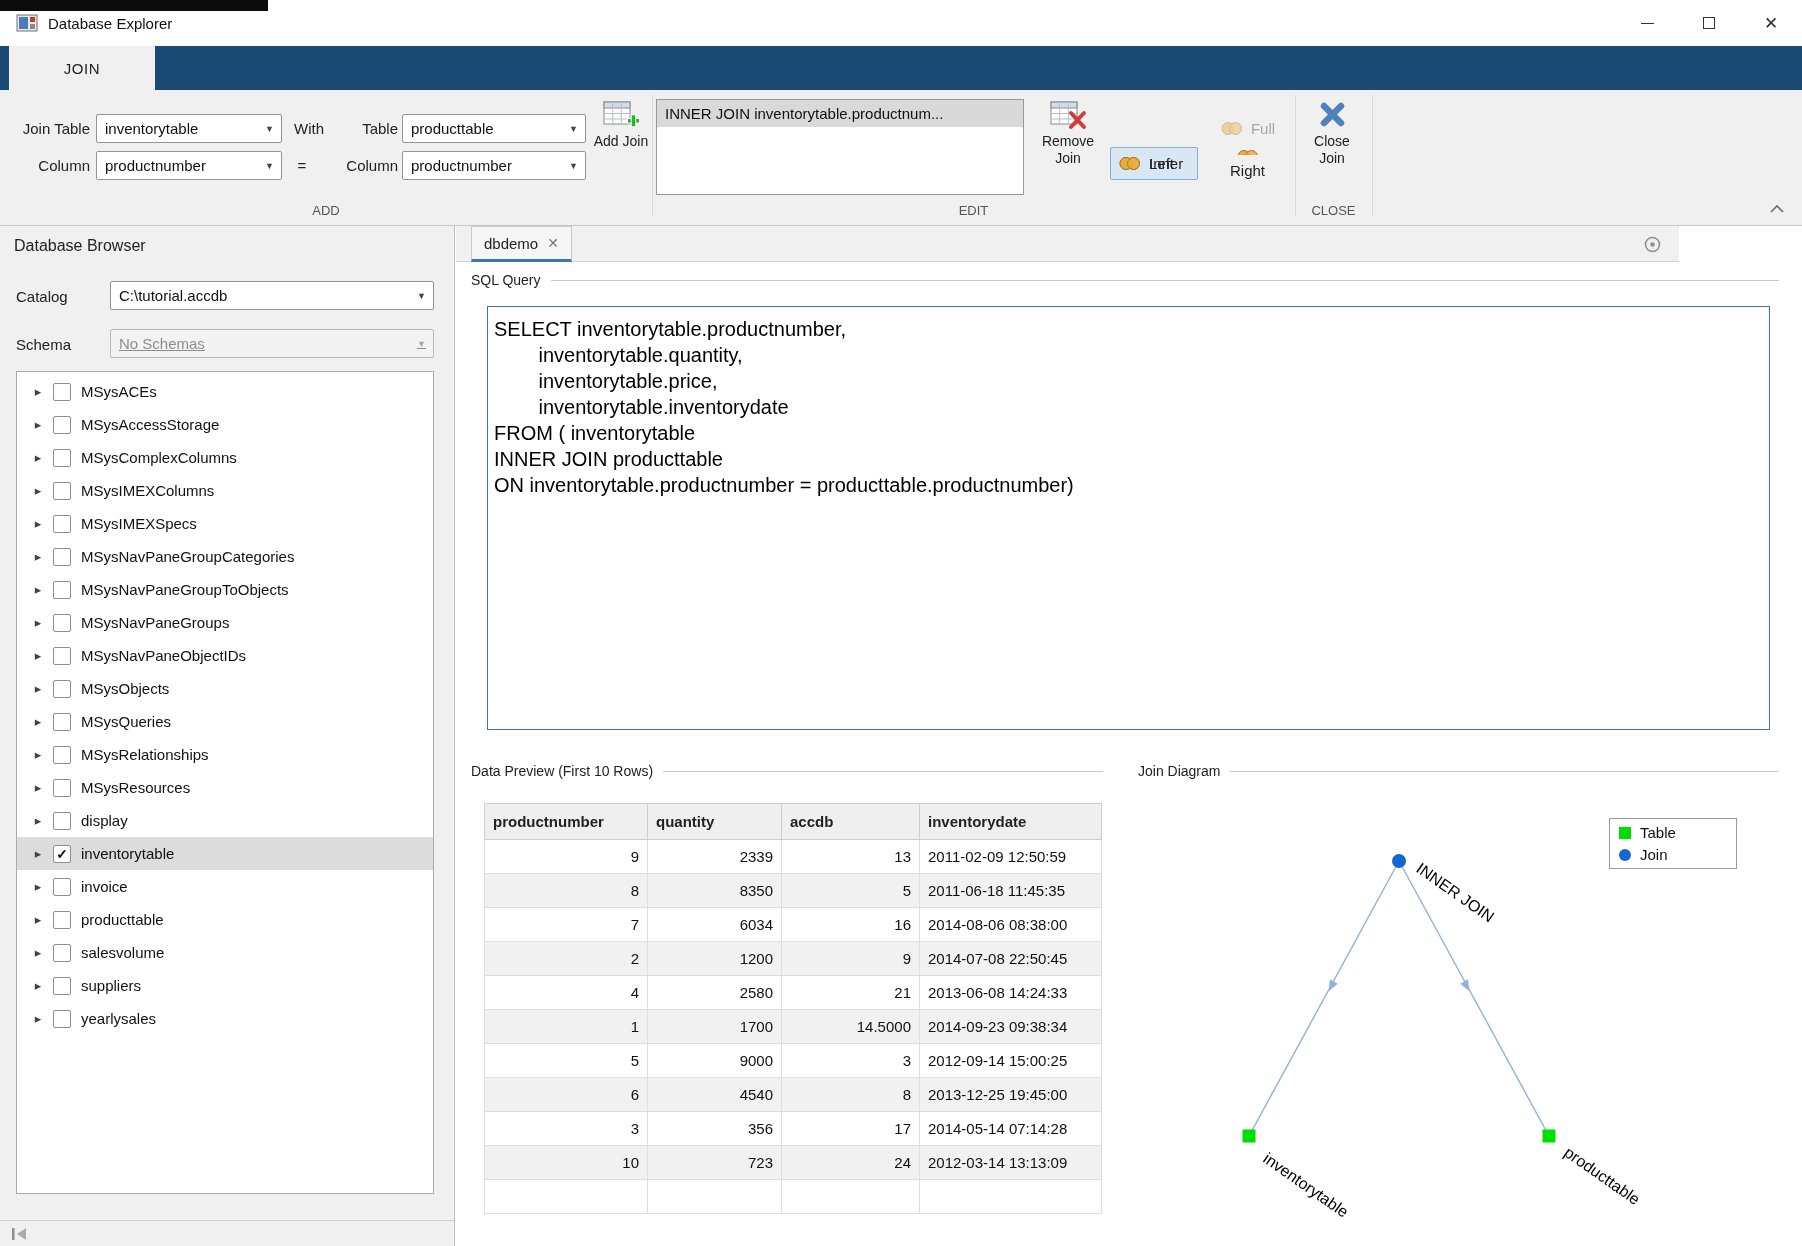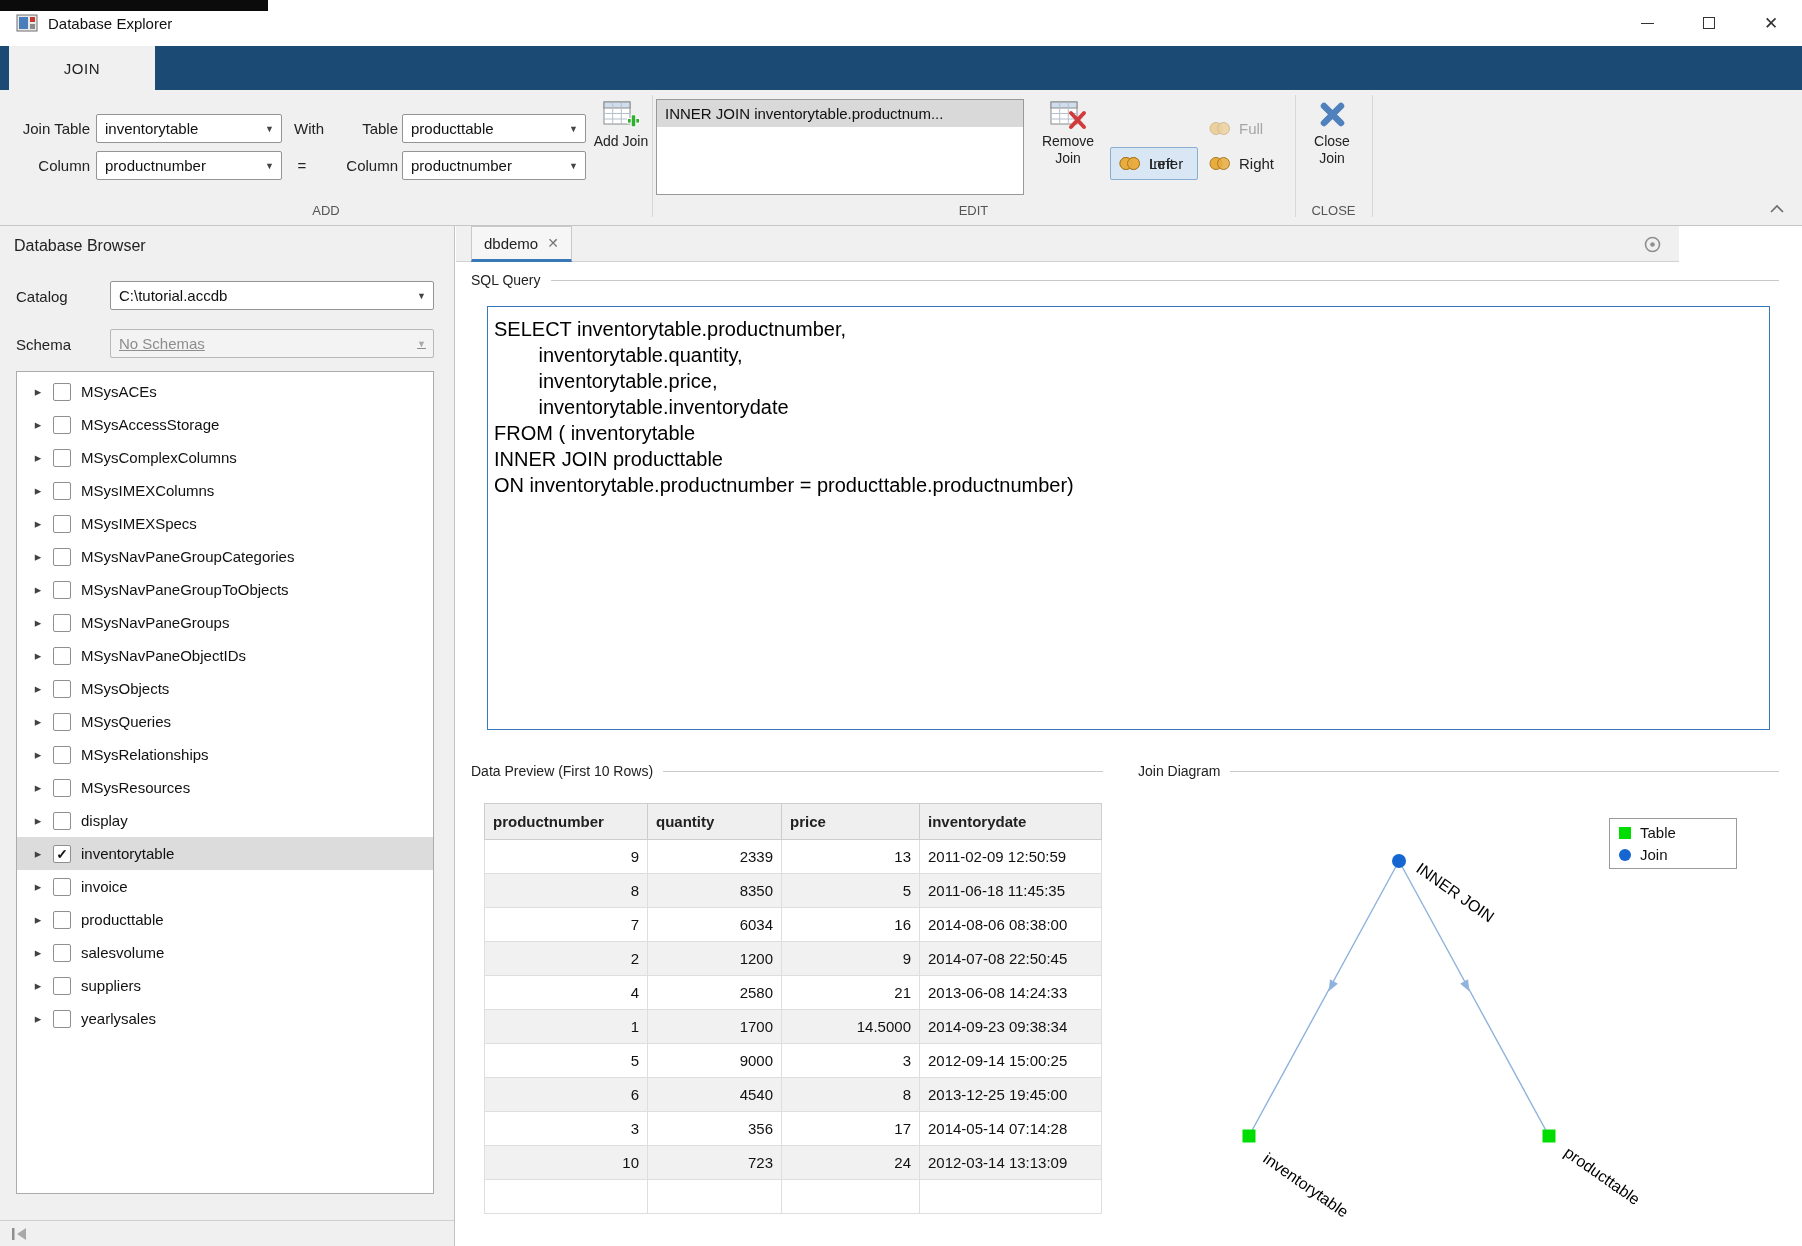--- a/index.html
+++ b/index.html
@@ -182,35 +182,35 @@
     <svg class="collapse-ribbon" width="18" height="13">
       <polyline points="3,10 9,4 15,10" fill="none" stroke="#6e6e6e" stroke-width="1.6"></polyline>
     </svg>
   <div class="jt selected" style="left: 1110px; top: 22px; margin-top: 35px;">
         <svg width="24" height="17">
           <circle cx="8" cy="8.5" r="6" fill="#e9ac3e" stroke="#a87a1f"></circle>
           <circle cx="15.5" cy="8.5" r="6" fill="#e9ac3e" fill-opacity="0.85" stroke="#a87a1f"></circle>
         </svg>
         <span>Inner</span>
       </div>
-      <div class="jt disabled" style="left: 1200px; top: 22px;">
+      <div class="jt disabled" style="left: 1200px; top: 22px; justify-content: center;">
         <svg width="24" height="17">
           <circle cx="8" cy="8.5" r="6" fill="#e9ac3e" stroke="#a87a1f"></circle>
           <circle cx="15.5" cy="8.5" r="6" fill="#e9ac3e" fill-opacity="0.85" stroke="#a87a1f"></circle>
         </svg>
         <span>Full</span>
       </div>
       <div class="jt" style="left: 1110px; top: 57px;">
         <svg width="24" height="17">
           <circle cx="8" cy="8.5" r="6" fill="#e9ac3e" stroke="#a87a1f"></circle>
           <circle cx="15.5" cy="8.5" r="6" fill="#e9ac3e" fill-opacity="0.85" stroke="#a87a1f"></circle>
         </svg>
         <span>Left</span>
       </div>
-      <div class="jt" style="left: 1200px; top: 57px;">
+      <div class="jt" style="left: 1200px; top: 57px; flex-direction: column;">
         <svg width="24" height="17">
           <circle cx="8" cy="8.5" r="6" fill="#e9ac3e" stroke="#a87a1f"></circle>
           <circle cx="15.5" cy="8.5" r="6" fill="#e9ac3e" fill-opacity="0.85" stroke="#a87a1f"></circle>
         </svg>
         <span>Right</span>
       </div>
     </div>
 
   <div class="leftpanel">
     <div class="lp-title">Database Browser</div>
@@ -367,21 +367,21 @@
       <colgroup>
         <col style="width: 163px;">
         <col style="width: 134px;">
         <col style="width: 138px;">
         <col style="width: 182px;">
       </colgroup>
       <thead>
         <tr>
           <th>productnumber</th>
           <th>quantity</th>
-          <th>price</th>
+          <th>accdb</th>
           <th>inventorydate</th>
         </tr>
       </thead>
       <tbody>
         <tr>
           <td class="num">9</td>
           <td class="num">2339</td>
           <td class="num">13</td>
           <td class="">2011-02-09 12:50:59</td>
         </tr>

